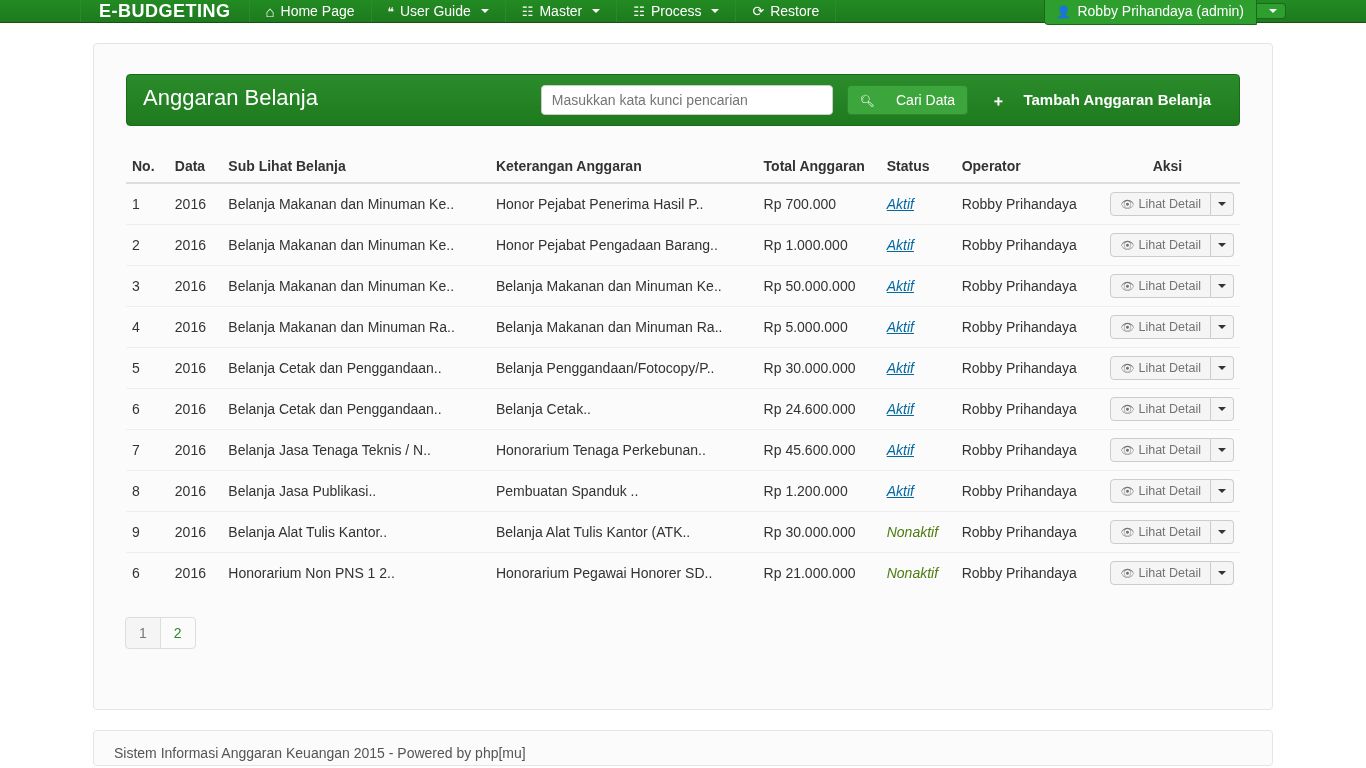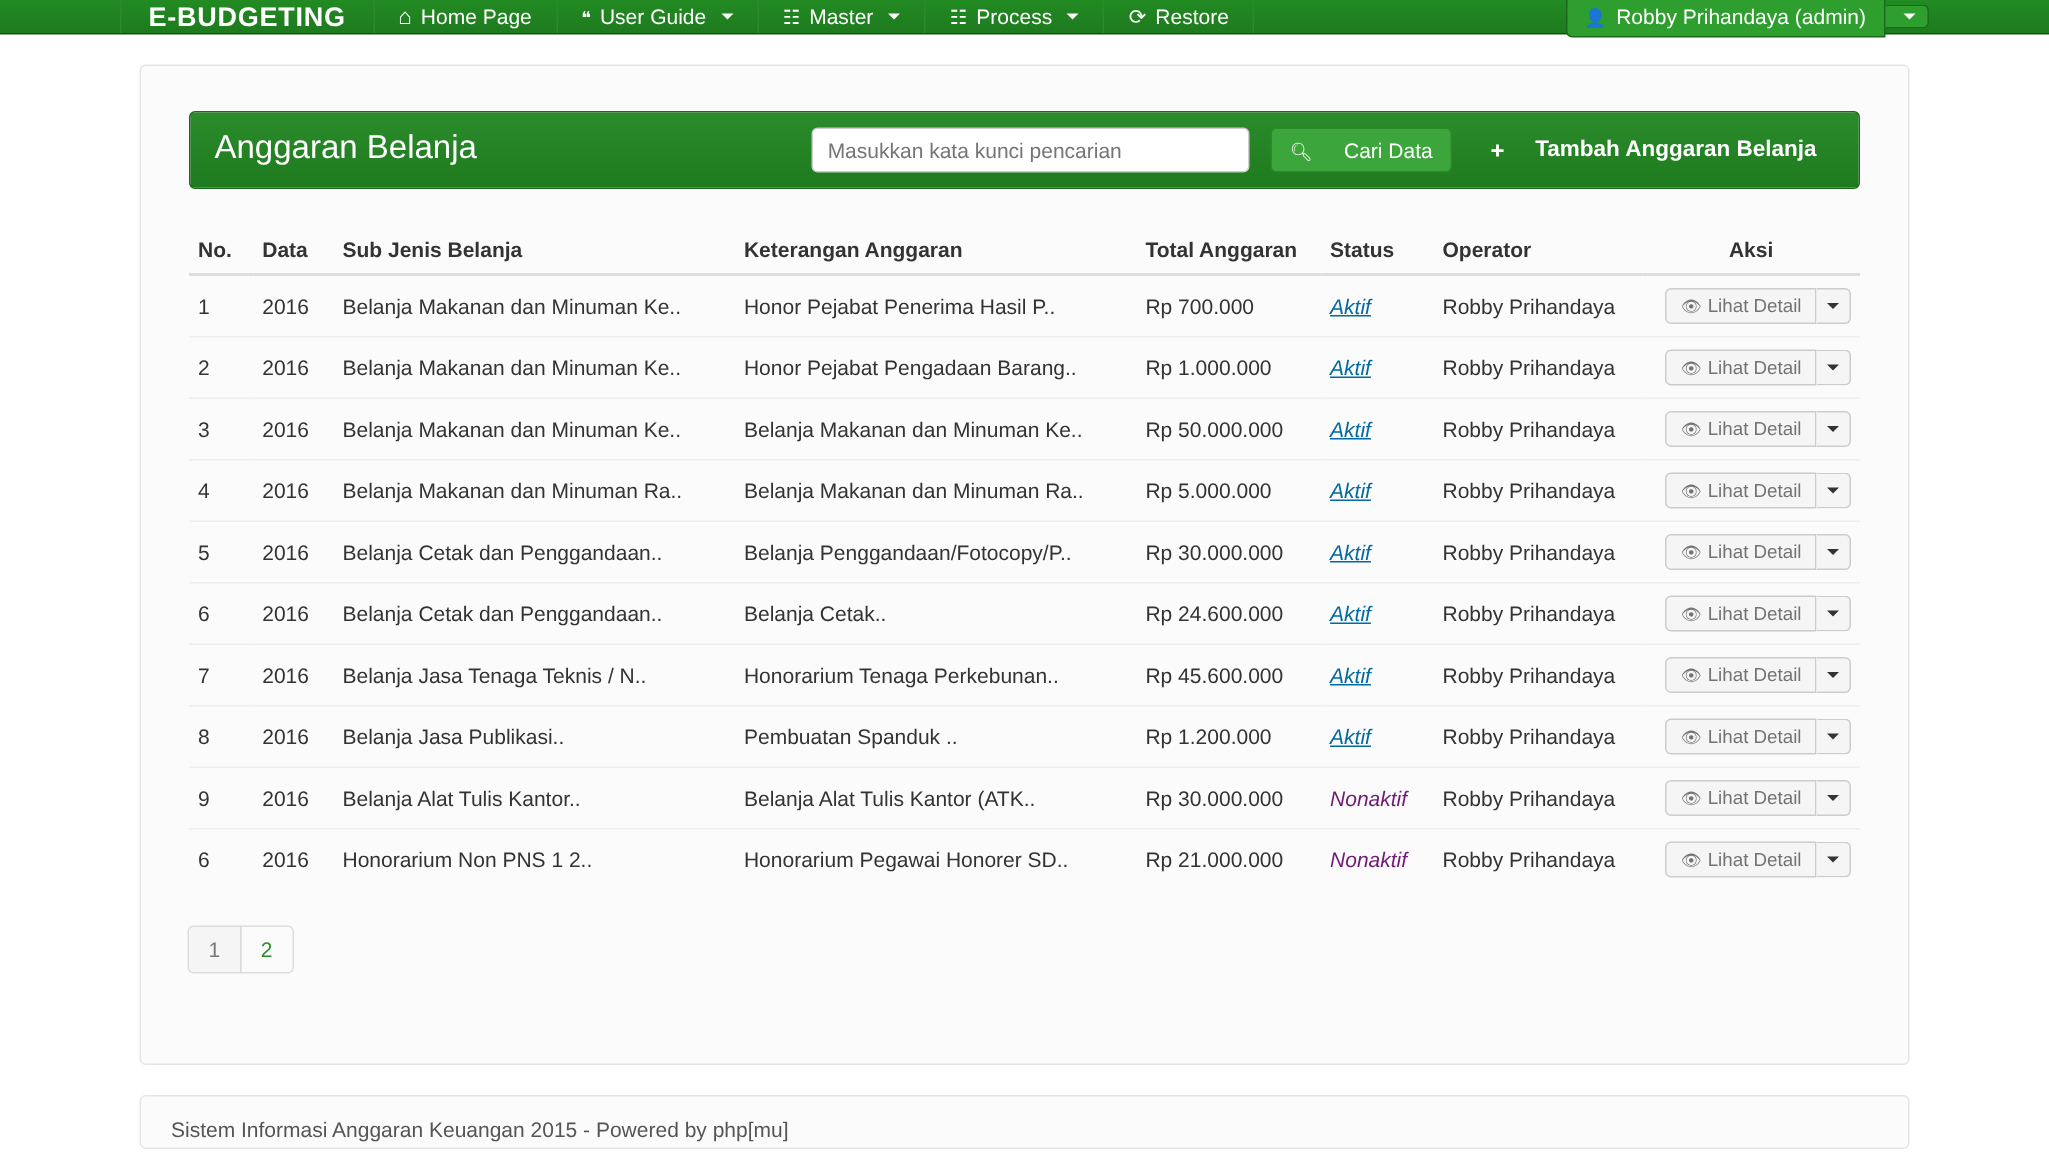--- a/index.html
+++ b/index.html
@@ -150,21 +150,21 @@
     padding: 8px 6px;
     border-bottom: 2px solid #ddd;
   }
   table.grid th.aksi { text-align: center; }
   table.grid td {
     padding: 8px 6px;
     border-top: 1px solid #eee;
     vertical-align: middle;
   }
   .status-aktif { color: #0369a1; font-style: italic; text-decoration: underline; }
-  .status-nonaktif { color: #701a75; font-style: italic; }
+  .status-nonaktif { color: #4d7c0f; font-style: italic; }
   .btn-group {
     display: inline-flex;
     justify-content: flex-end;
   }
   .btn-detail {
     background: #f5f5f5;
     border: 1px solid #ccc;
     color: #737373;
     border-radius: 4px 0 0 4px;
     font-size: 12.5px;
@@ -291,21 +291,21 @@
         <span class="icon g-plus"></span>
         <span>Tambah Anggaran Belanja</span>
       </button>
     </div>
 
     <table class="grid">
       <thead>
         <tr>
           <th style="width:40px">No.</th>
           <th style="width:50px">Data</th>
-          <th style="width:250px">Sub Jenis Belanja</th>
+          <th style="width:250px">Sub Lihat Belanja</th>
           <th style="width:250px">Keterangan Anggaran</th>
           <th style="width:115px">Total Anggaran</th>
           <th style="width:70px">Status</th>
           <th style="width:130px">Operator</th>
           <th class="aksi" style="width:135px">Aksi</th>
         </tr>
       </thead>
       <tbody id="rows-body">
           <tr>
             <td>1</td>

